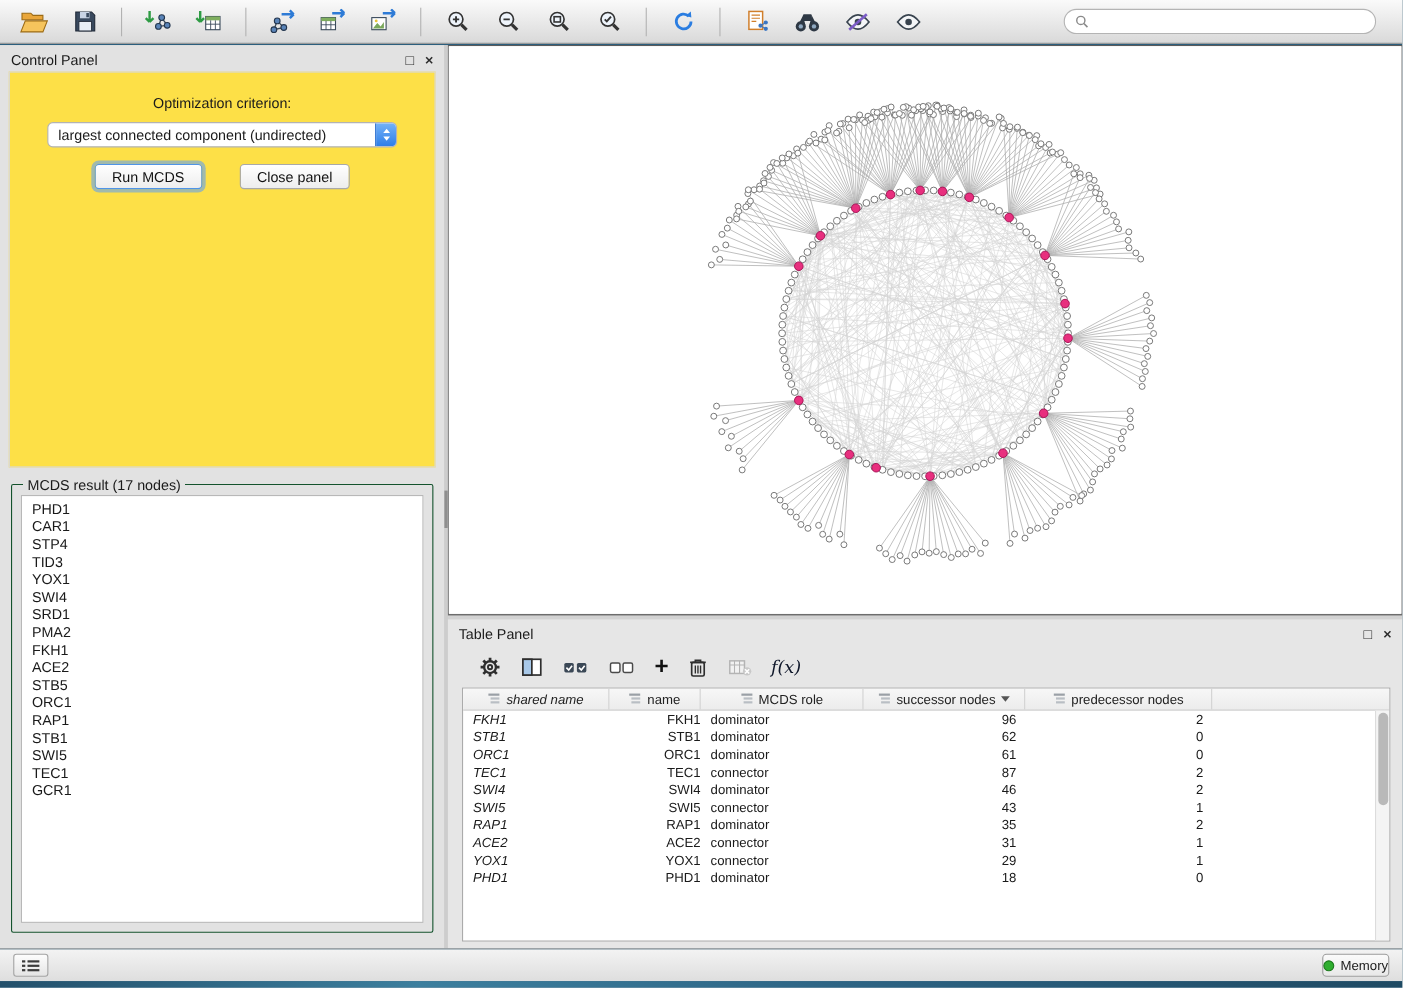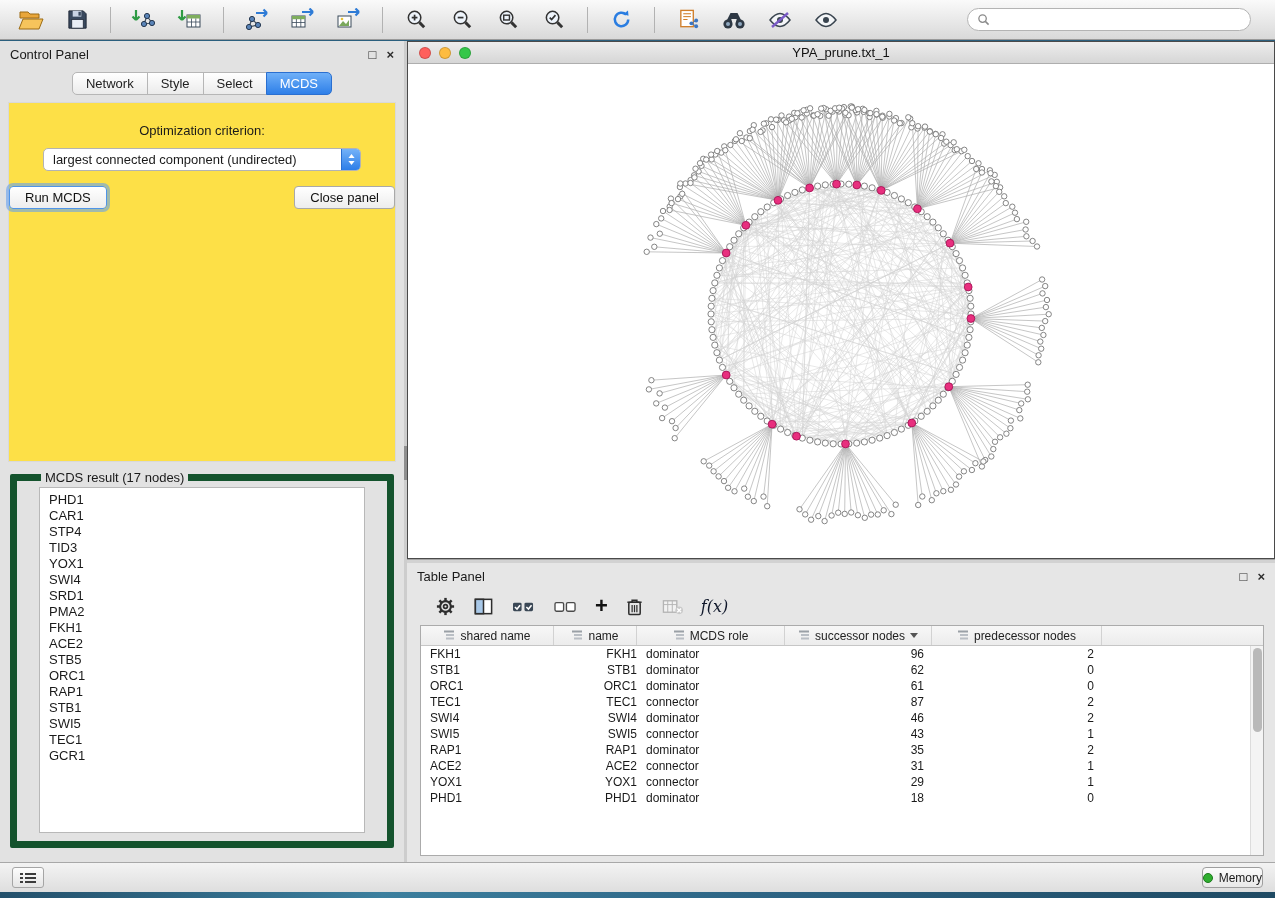--- a/index.html
+++ b/index.html
@@ -34,26 +34,26 @@
   .seg-item:first-child { margin-left:0; border-radius:5px 0 0 5px; }
   .seg-item:last-child { border-radius:0 5px 5px 0; }
   .seg-item.selected { background:linear-gradient(#6fb0f8,#2e7fe8); border-color:#2a6fd0; color:#fff; }
   .cp-upper { margin:0 8px; height:360px; flex:none; background:#fde047; border:1px solid #d9d9d9; }
   .opt-label { text-align:center; font-size:13px; margin-top:20px; }
   .popup { width:318px; height:23px; margin:10px auto 0; background:#fff; border:1px solid #b3b3b3;
     border-radius:5px; display:flex; align-items:center; overflow:hidden; }
   .popup-text { flex:1; font-size:13px; padding-left:9px; white-space:nowrap; }
   .popup-stepper { width:19px; height:100%; background:linear-gradient(#74b2f8,#2d7ee8);
     display:flex; align-items:center; justify-content:center; border-left:1px solid #2a6fd0; }
-  .btn-row { display:flex; justify-content:space-between; gap:34px; margin-top:15px; }
+  .btn-row { display:flex; justify-content:center; gap:34px; margin-top:15px; }
   .mac-btn { font-family:"Liberation Sans",sans-serif; font-size:13px; background:linear-gradient(#ffffff,#ededed);
     border:1px solid #a9a9a9; border-radius:4px; padding:3px 15px; color:#111; }
   .mac-btn.focus { box-shadow:0 0 0 3px rgba(100,160,240,.6); border-color:#4f94e8; }
-  .result-box { flex:1; margin:8px 10px 14px; border:7px solid #14532d; border-radius:2px;
-    padding:0 20px 8px; display:flex; min-height:0; }
+  .result-box { flex:1; margin:8px 10px 14px; border:1px solid #14532d; border-radius:2px;
+    padding:0 6px 8px; display:flex; min-height:0; }
   .result-box legend { font-size:13px; padding:0 4px; margin-left:4px; }
   .result-list { flex:1; background:#fff; border:1px solid #b8b8b8; margin:2px 2px 0; padding:4px 9px;
     font-size:13px; line-height:16px; overflow:hidden; }
 
   
   .v-divider { width:3px; flex:none; background:#cdcdcd; position:relative; }
   .v-handle { position:absolute; top:405px; left:0; width:3px; height:34px; background:#8f8f8f; }
 
   
   .right-col { flex:1; display:flex; flex-direction:column; min-width:0; }
@@ -73,21 +73,21 @@
   .table-panel { flex:1; background:#e6e6e6; display:flex; flex-direction:column; min-height:0; }
   .tp-toolbar { height:38px; flex:none; display:flex; align-items:center; gap:17px; padding:0 0 0 28px; }
   .tp-ico { display:flex; align-items:center; justify-content:center; }
   .plus-glyph { font-size:22px; font-weight:bold; line-height:1; color:#111; }
   .fx { font-family:"DejaVu Serif", serif; font-style:italic; font-size:16px; color:#0f172a; }
   .table-wrap { flex:1; margin:0 11px 6px 13px; background:#fff; border:1px solid #ababab; position:relative; overflow:hidden; }
   .thead { display:flex; height:20px; background:linear-gradient(#f7f7f7,#ececec); border-bottom:1px solid #c6c6c6; }
   .th { display:flex; align-items:center; justify-content:center; gap:5px; font-size:12px; color:#222;
     border-right:1px solid #d2d2d2; overflow:hidden; white-space:nowrap; }
   .chev { width:0; height:0; border-left:4px solid transparent; border-right:4px solid transparent; border-top:5px solid #555; }
-  .c0 { width:133px; flex:none; } .c1 { width:83px; flex:none;text-align:right; } .c2 { width:148px; flex:none; }
+  .c0 { width:133px; flex:none;font-style:italic; } .c1 { width:83px; flex:none;text-align:right; } .c2 { width:148px; flex:none; }
   .c3 { width:147px; flex:none; } .c4 { width:170px; flex:none; } .cf { flex:1; border-right:none; }
   .tr { display:flex; height:16px; align-items:center; }
   .td { font-size:12px; white-space:nowrap; overflow:hidden; }
   .td.c0, .td.c1, .td.c2 { padding-left:9px; }
   .td.num { text-align:right; padding-right:8px; }
   .vscroll { position:absolute; top:20px; right:0; bottom:0; width:13px; background:#f4f4f4; border-left:1px solid #dcdcdc; }
   .vthumb { position:absolute; top:2px; left:1.5px; width:9px; height:84px; background:#b9b9b9; border-radius:5px; }
   .bottom-tabs { height:30px; flex:none; display:flex; justify-content:center; align-items:center; }
 
   
@@ -269,28 +269,20 @@
 
   <div class="main">
 
     <div class="control-panel">
       <div class="panel-header">
         <span class="panel-title">Control Panel</span>
         <span class="win-btns">
           <span class="win-btn">□</span>
           <span class="win-btn">×</span>
         </span>
-      </div>
-      <div class="cp-tabs">
-        <div class="seg">
-          <div class="seg-item">Network</div>
-          <div class="seg-item">Style</div>
-          <div class="seg-item">Select</div>
-          <div class="seg-item selected">MCDS</div>
-        </div>
       </div>
       <div class="cp-upper">
         <div class="opt-label">Optimization criterion:</div>
         <div class="popup">
           <span class="popup-text">largest connected component (undirected)</span>
           <span class="popup-stepper">
             <svg width="9" height="13" viewBox="0 0 10 14">
                 <path d="M5 1l3.4 4.2H1.6z" fill="#fff"></path>
                 <path d="M5 13l3.4-4.2H1.6z" fill="#fff"></path>
               </svg>
@@ -342,26 +334,20 @@
       </fieldset>
     </div>
 
     <div class="v-divider">
       <div class="v-handle"></div>
     </div>
 
     <div class="right-col">
 
       <div class="net-window">
-        <div class="net-titlebar">
-          <span class="tl red"></span>
-          <span class="tl yellow"></span>
-          <span class="tl green"></span>
-          <span class="net-title">YPA_prune.txt_1</span>
-        </div>
         <div class="net-canvas">
           <svg preserveAspectRatio="xMidYMid meet" viewBox="0 0 866 494">
               <g stroke="#b5b5b5" stroke-width="0.5" opacity="0.6">
                 <line x1="370.0" y1="136.3" x2="500.3" y2="138.7"></line>
                 <line x1="370.0" y1="136.3" x2="372.6" y2="365.1"></line>
                 <line x1="370.0" y1="136.3" x2="560.9" y2="226.6"></line>
                 <line x1="370.0" y1="136.3" x2="524.9" y2="341.9"></line>
                 <line x1="370.0" y1="136.3" x2="448.7" y2="120.9"></line>
                 <line x1="370.0" y1="136.3" x2="479.1" y2="371.6"></line>
                 <line x1="370.0" y1="136.3" x2="519.2" y2="152.7"></line>

